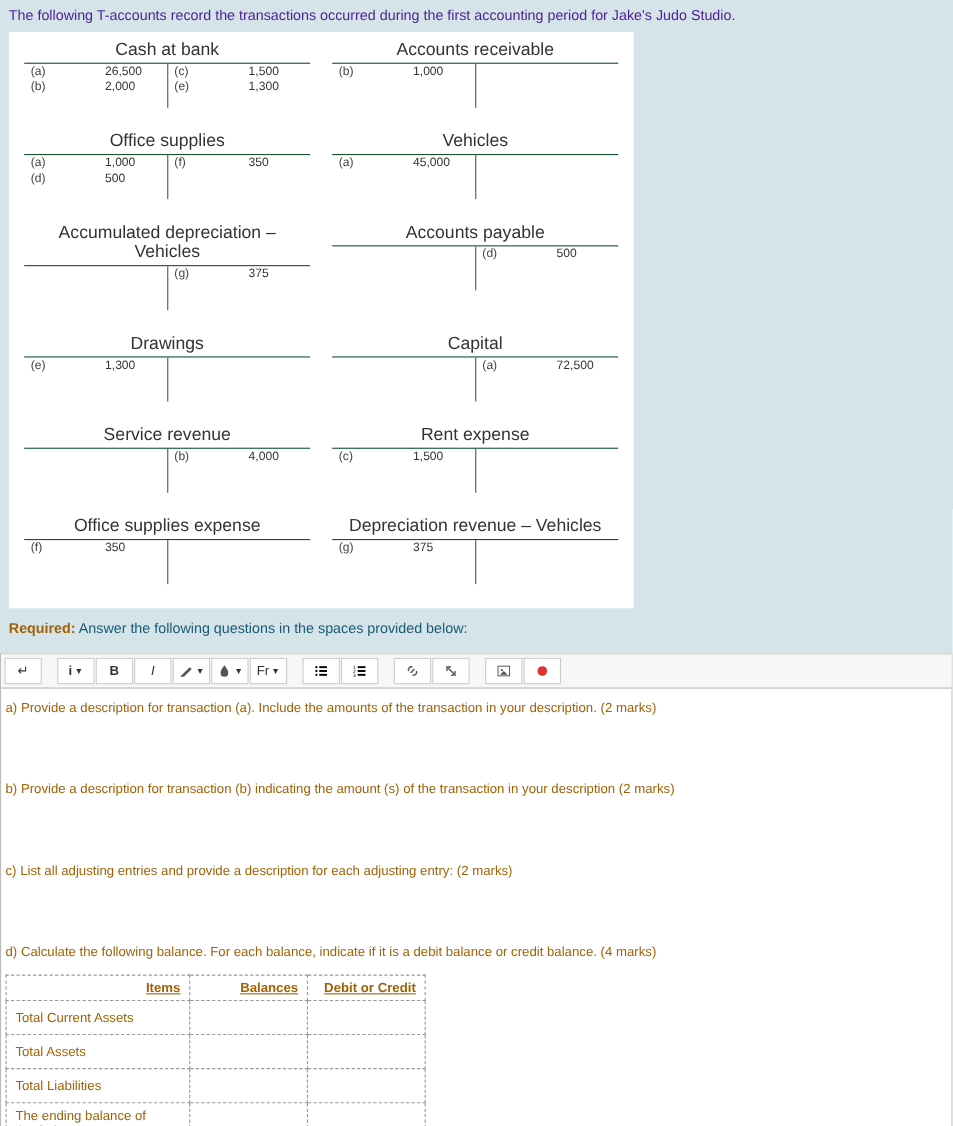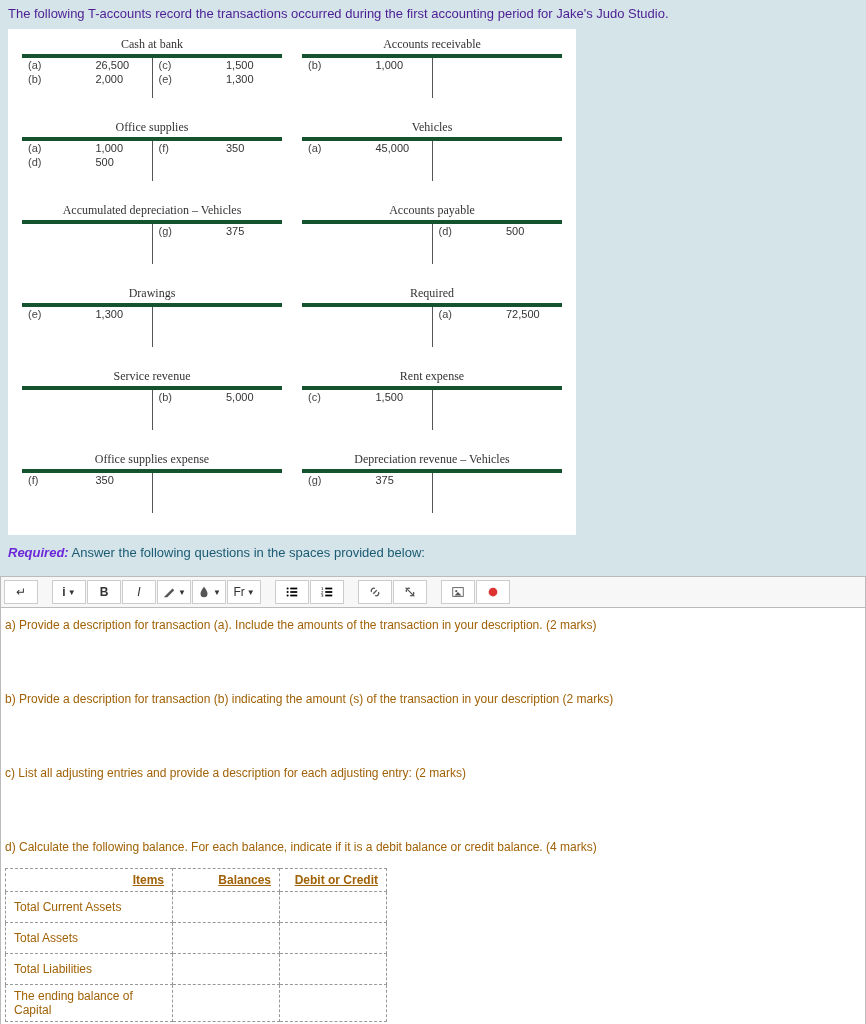--- a/index.html
+++ b/index.html
@@ -1,29 +1,29 @@
 <!DOCTYPE html>
 <html><head>
 <meta charset="utf-8">
 <style>
   body { font-family: Arial, Helvetica, sans-serif; font-size: 12px; color: #333; margin: 0; padding: 0; background: #fff; width: 866px; }
   .instructions-box { background: #d4e4e8; padding: 6px 8px 10px 8px; }
   .intro { color: #4c1d95; font-size: 13px; margin-bottom: 8px; }
   .accounts-area { background: #fff; display: inline-block; padding: 4px; }
   .accounts-row { display: flex; }
   .t-account { width: 260px; margin: 4px 10px 18px 10px; }
-  .t-title { text-align: center; font-size: 12px; border-bottom: 4px solid #14532d; padding-bottom: 2px; font-family: Liberation Serif, serif; }
+  .t-title { text-align: center; font-size: 16px; border-bottom: 1px solid #14532d; padding-bottom: 2px; }
   .t-body { display: flex; min-height: 40px; }
   .t-side { width: 50%; }
   .t-left { border-right: 1px solid #555; }
   .t-entry { display: flex; justify-content: space-between; padding: 1px 6px; font-size: 11px; }
   .t-entry .ref { color: #444; }
   .t-entry .amt { text-align: left; min-width: 50px; }
   .required-line { color: #1a5a73; font-size: 13px; margin: 10px 0 6px 0; }
-  .required-line b { color: #6d28d9; font-style: italic; }
+  .required-line b { color: #a16207; }
   .editor { border: 1px solid #bbb; background: #fff; }
   .toolbar { display: flex; align-items: center; border-bottom: 1px solid #bbb; background: #f7f7f7; padding: 3px; gap: 1px; flex-wrap: wrap; }
   .tbtn { border: 1px solid #ccc; background: #fff; height: 22px; min-width: 24px; display: inline-flex; align-items: center; justify-content: center; font-size: 12px; cursor: pointer; padding: 0 4px; }
   .tbtn.sep { border: none; background: transparent; width: 4px; min-width: 4px; }
   .tbtn .caret { font-size: 8px; margin-left: 2px; }
   .tbtn svg { width: 14px; height: 14px; }
   .ed-body { padding: 6px 4px; font-size: 12px; color: #a16207; }
   .question { margin: 4px 0 60px 0; }
   .question.short { margin-bottom: 14px; }
   .balance-table { border-collapse: collapse; margin-top: 4px; }
@@ -151,42 +151,42 @@
           <div class="t-side t-left">
             <div class="t-entry">
                 <span class="ref">(e)</span>
                 <span class="amt">1,300</span>
               </div>
           </div>
           <div class="t-side"></div>
         </div>
       </div>
       <div class="t-account">
-        <div class="t-title">Required</div>
+        <div class="t-title">Capital</div>
         <div class="t-body">
           <div class="t-side t-left"></div>
           <div class="t-side">
             <div class="t-entry">
                 <span class="ref">(a)</span>
                 <span class="amt">72,500</span>
               </div>
           </div>
         </div>
       </div>
     </div>
     
     <div class="accounts-row">
       <div class="t-account">
         <div class="t-title">Service revenue</div>
         <div class="t-body">
           <div class="t-side t-left"></div>
           <div class="t-side">
             <div class="t-entry">
                 <span class="ref">(b)</span>
-                <span class="amt">5,000</span>
+                <span class="amt">4,000</span>
               </div>
           </div>
         </div>
       </div>
       <div class="t-account">
         <div class="t-title">Rent expense</div>
         <div class="t-body">
           <div class="t-side t-left">
             <div class="t-entry">
                 <span class="ref">(c)</span>

